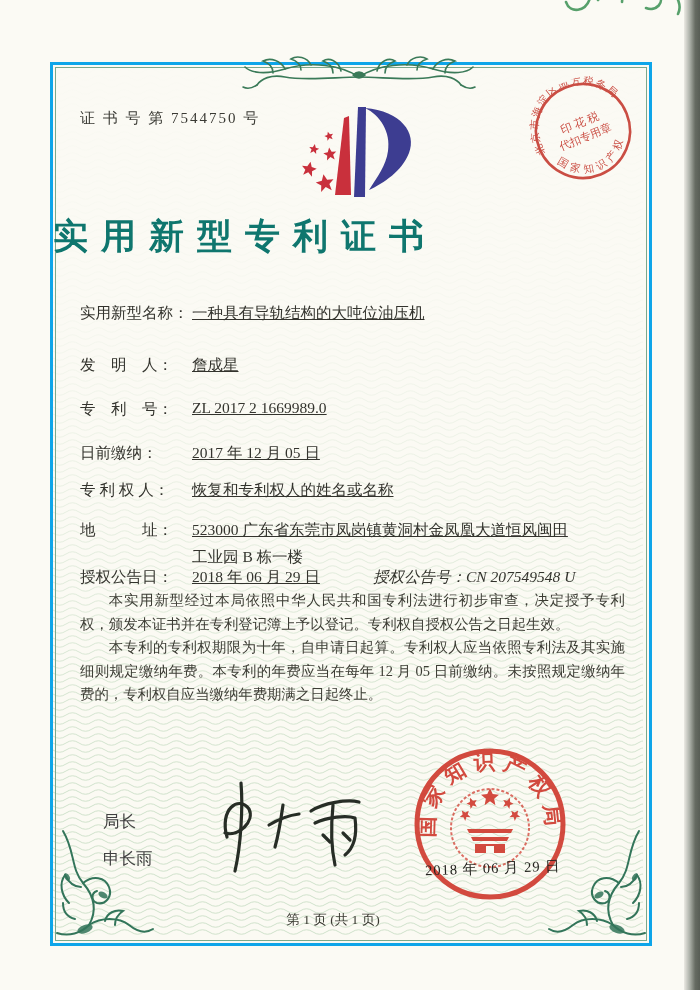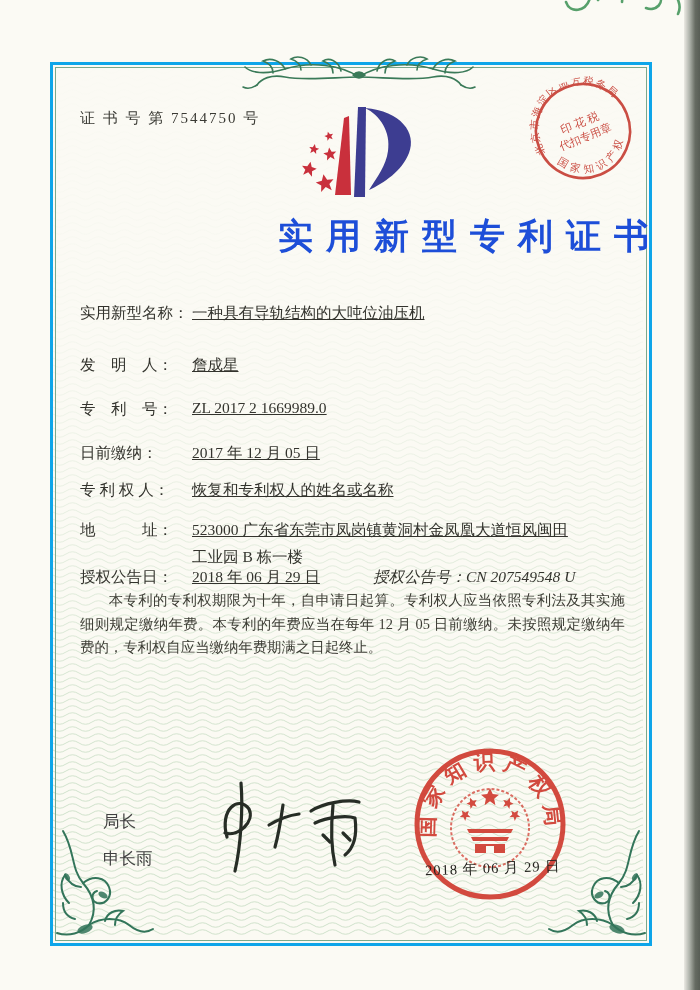--- a/index.html
+++ b/index.html
@@ -13,22 +13,22 @@
   .frame-inner{position:absolute;inset:2px;border:1px solid #7aa88c;pointer-events:none;}
   .waves{position:absolute;left:0;top:0;z-index:0;}
   .wave-fade{position:absolute;inset:0;z-index:0;
      background:linear-gradient(180deg,rgba(251,250,244,.97) 0%,rgba(251,250,244,.88) 28%,
      rgba(251,250,244,.55) 50%,rgba(251,250,244,.15) 70%,rgba(251,250,244,0) 85%);}
   .ornament{position:absolute;z-index:1;}
   .content{position:absolute;inset:0;z-index:2;}
   
   .cert-no{position:absolute;left:27px;top:44px;font-size:15px;letter-spacing:2px;color:#3a3a34;}
   .logo{position:absolute;left:232px;top:40px;}
-  .title{position:absolute;left:0;top:148px;width:100%;text-align:right;
-         font-size:35px;letter-spacing:13px;color:#1d4ed8;font-weight:600;}
+  .title{position:absolute;left:0;top:148px;width:100%;text-align:left;
+         font-size:35px;letter-spacing:13px;color:#0f766e;font-weight:600;}
   .title span{margin-right:-13px;}
   .tax-stamp{position:absolute;left:478px;top:14px;transform:rotate(-22deg);opacity:.88;}
   .top-scribble{position:absolute;left:520px;top:-62px;z-index:3;}
   
   .row{position:absolute;left:27px;font-size:15.5px;color:#33332d;white-space:nowrap;}
   .row .lab{display:inline-block;width:112px;vertical-align:top;}
   .row .val{display:inline-block;vertical-align:top;text-decoration:underline;}
   .addr2{margin-left:112px;margin-top:6px;}
   .grant2{position:absolute;left:293px;top:0;font-style:italic;}
   
@@ -177,20 +177,21 @@
         <div class="addr2">工业园 B 栋一楼</div>
       </div>
       <div class="row" style="top:502px;">
         <span class="lab">授权公告日：</span><span class="val">2018 年 06 月 29 日</span>
         <span class="grant2">
           <span>授权公告号：</span><span>CN 207549548 U</span>
         </span>
       </div>
 
       <div class="paras">
+        <p>本实用新型经过本局依照中华人民共和国专利法进行初步审查，决定授予专利权，颁发本证书并在专利登记簿上予以登记。专利权自授权公告之日起生效。</p>
         <p>本专利的专利权期限为十年，自申请日起算。专利权人应当依照专利法及其实施细则规定缴纳年费。本专利的年费应当在每年 12 月 05 日前缴纳。未按照规定缴纳年费的，专利权自应当缴纳年费期满之日起终止。</p>
       </div>
 
       <div class="signer">
         <div>局长</div>
         <div>申长雨</div>
       </div>
 
       <svg class="signature" width="180" height="100" viewBox="0 0 180 100">
         <g fill="none" stroke="#272d26" stroke-width="3.2" stroke-linecap="round" stroke-linejoin="round">
@@ -224,18 +225,19 @@
             <path d="M56 84 L102 84 L100 88 L58 88 Z"></path>
             <path d="M60 92 L98 92 L96 96 L62 96 Z"></path>
             <rect x="64" y="99" width="30" height="9"></rect>
             <rect x="75" y="101" width="8" height="7" fill="#fbfaf3"></rect>
           </g>
         </g>
       </svg>
 
       <div class="seal-date">2018 年 06 月 29 日</div>
 
+      <div class="footer">第 1 页 (共 1 页)</div>
 
     </div>
   </div>
 
   <div class="scan-strip"></div>
 </div>
 
 </body></html>

